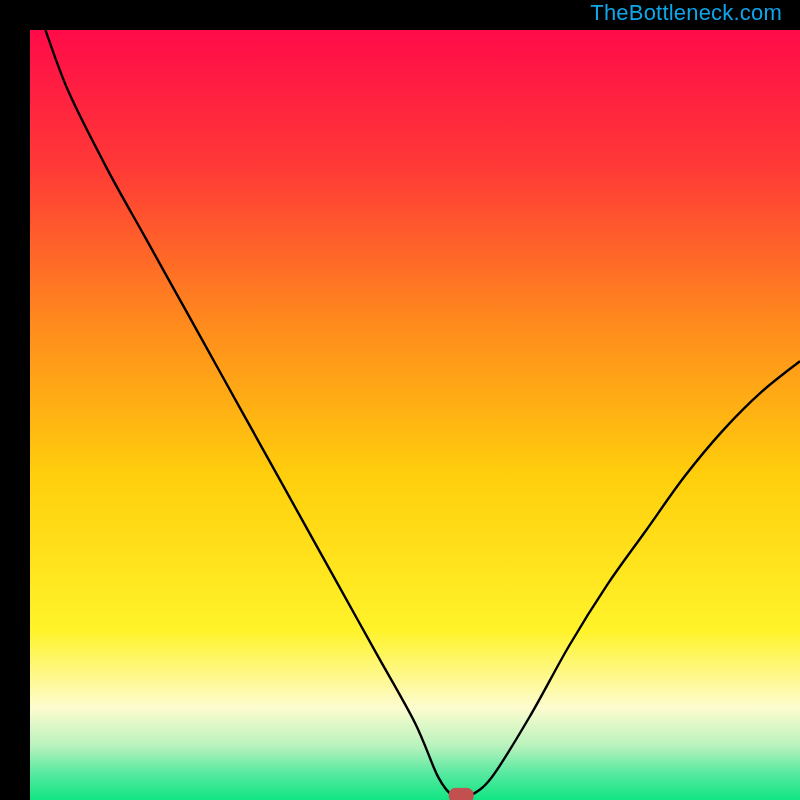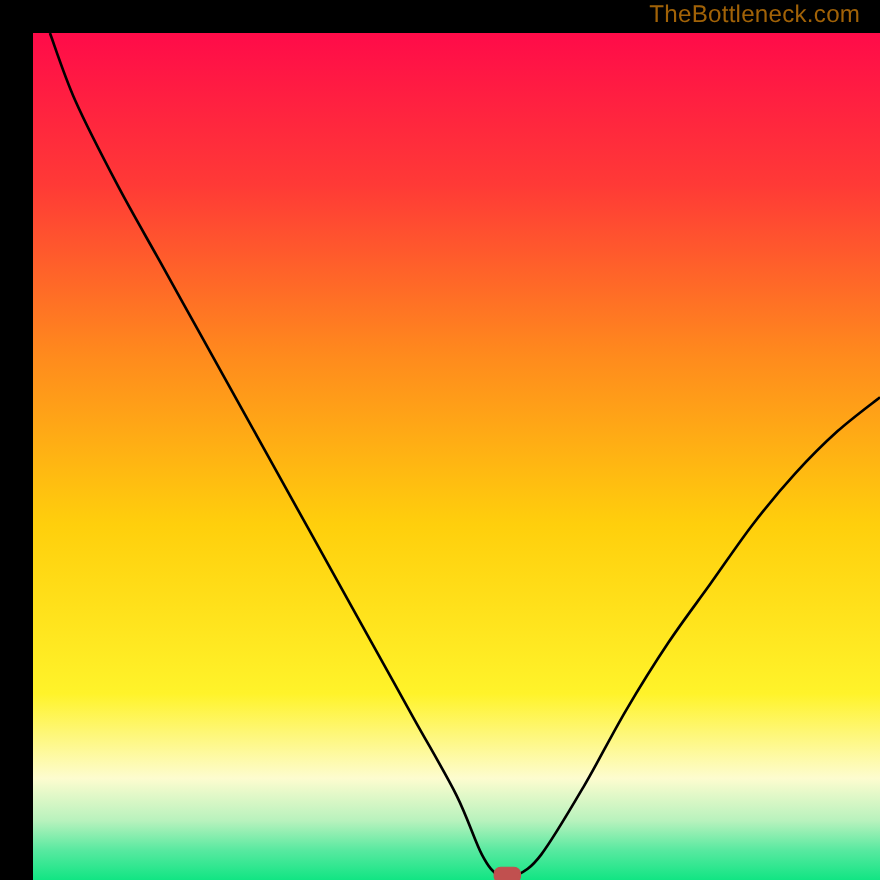--- a/index.html
+++ b/index.html
@@ -23,21 +23,21 @@
     position: absolute;
     left: 15px;
     top: 15px;
     width: 770px;
     height: 770px;
   }
   .watermark {
     position: absolute;
     top: 0px;
     right: 18px;
-    color: #a16207;
+    color: #0ea5e9;
     font-size: 22px;
     font-weight: 500;
     letter-spacing: 0.2px;
   }
 </style>
 </head>
 <body>
 
 <div class="frame">
   <svg class="plot" viewBox="0 0 770 770" width="770" height="770" preserveAspectRatio="none">

